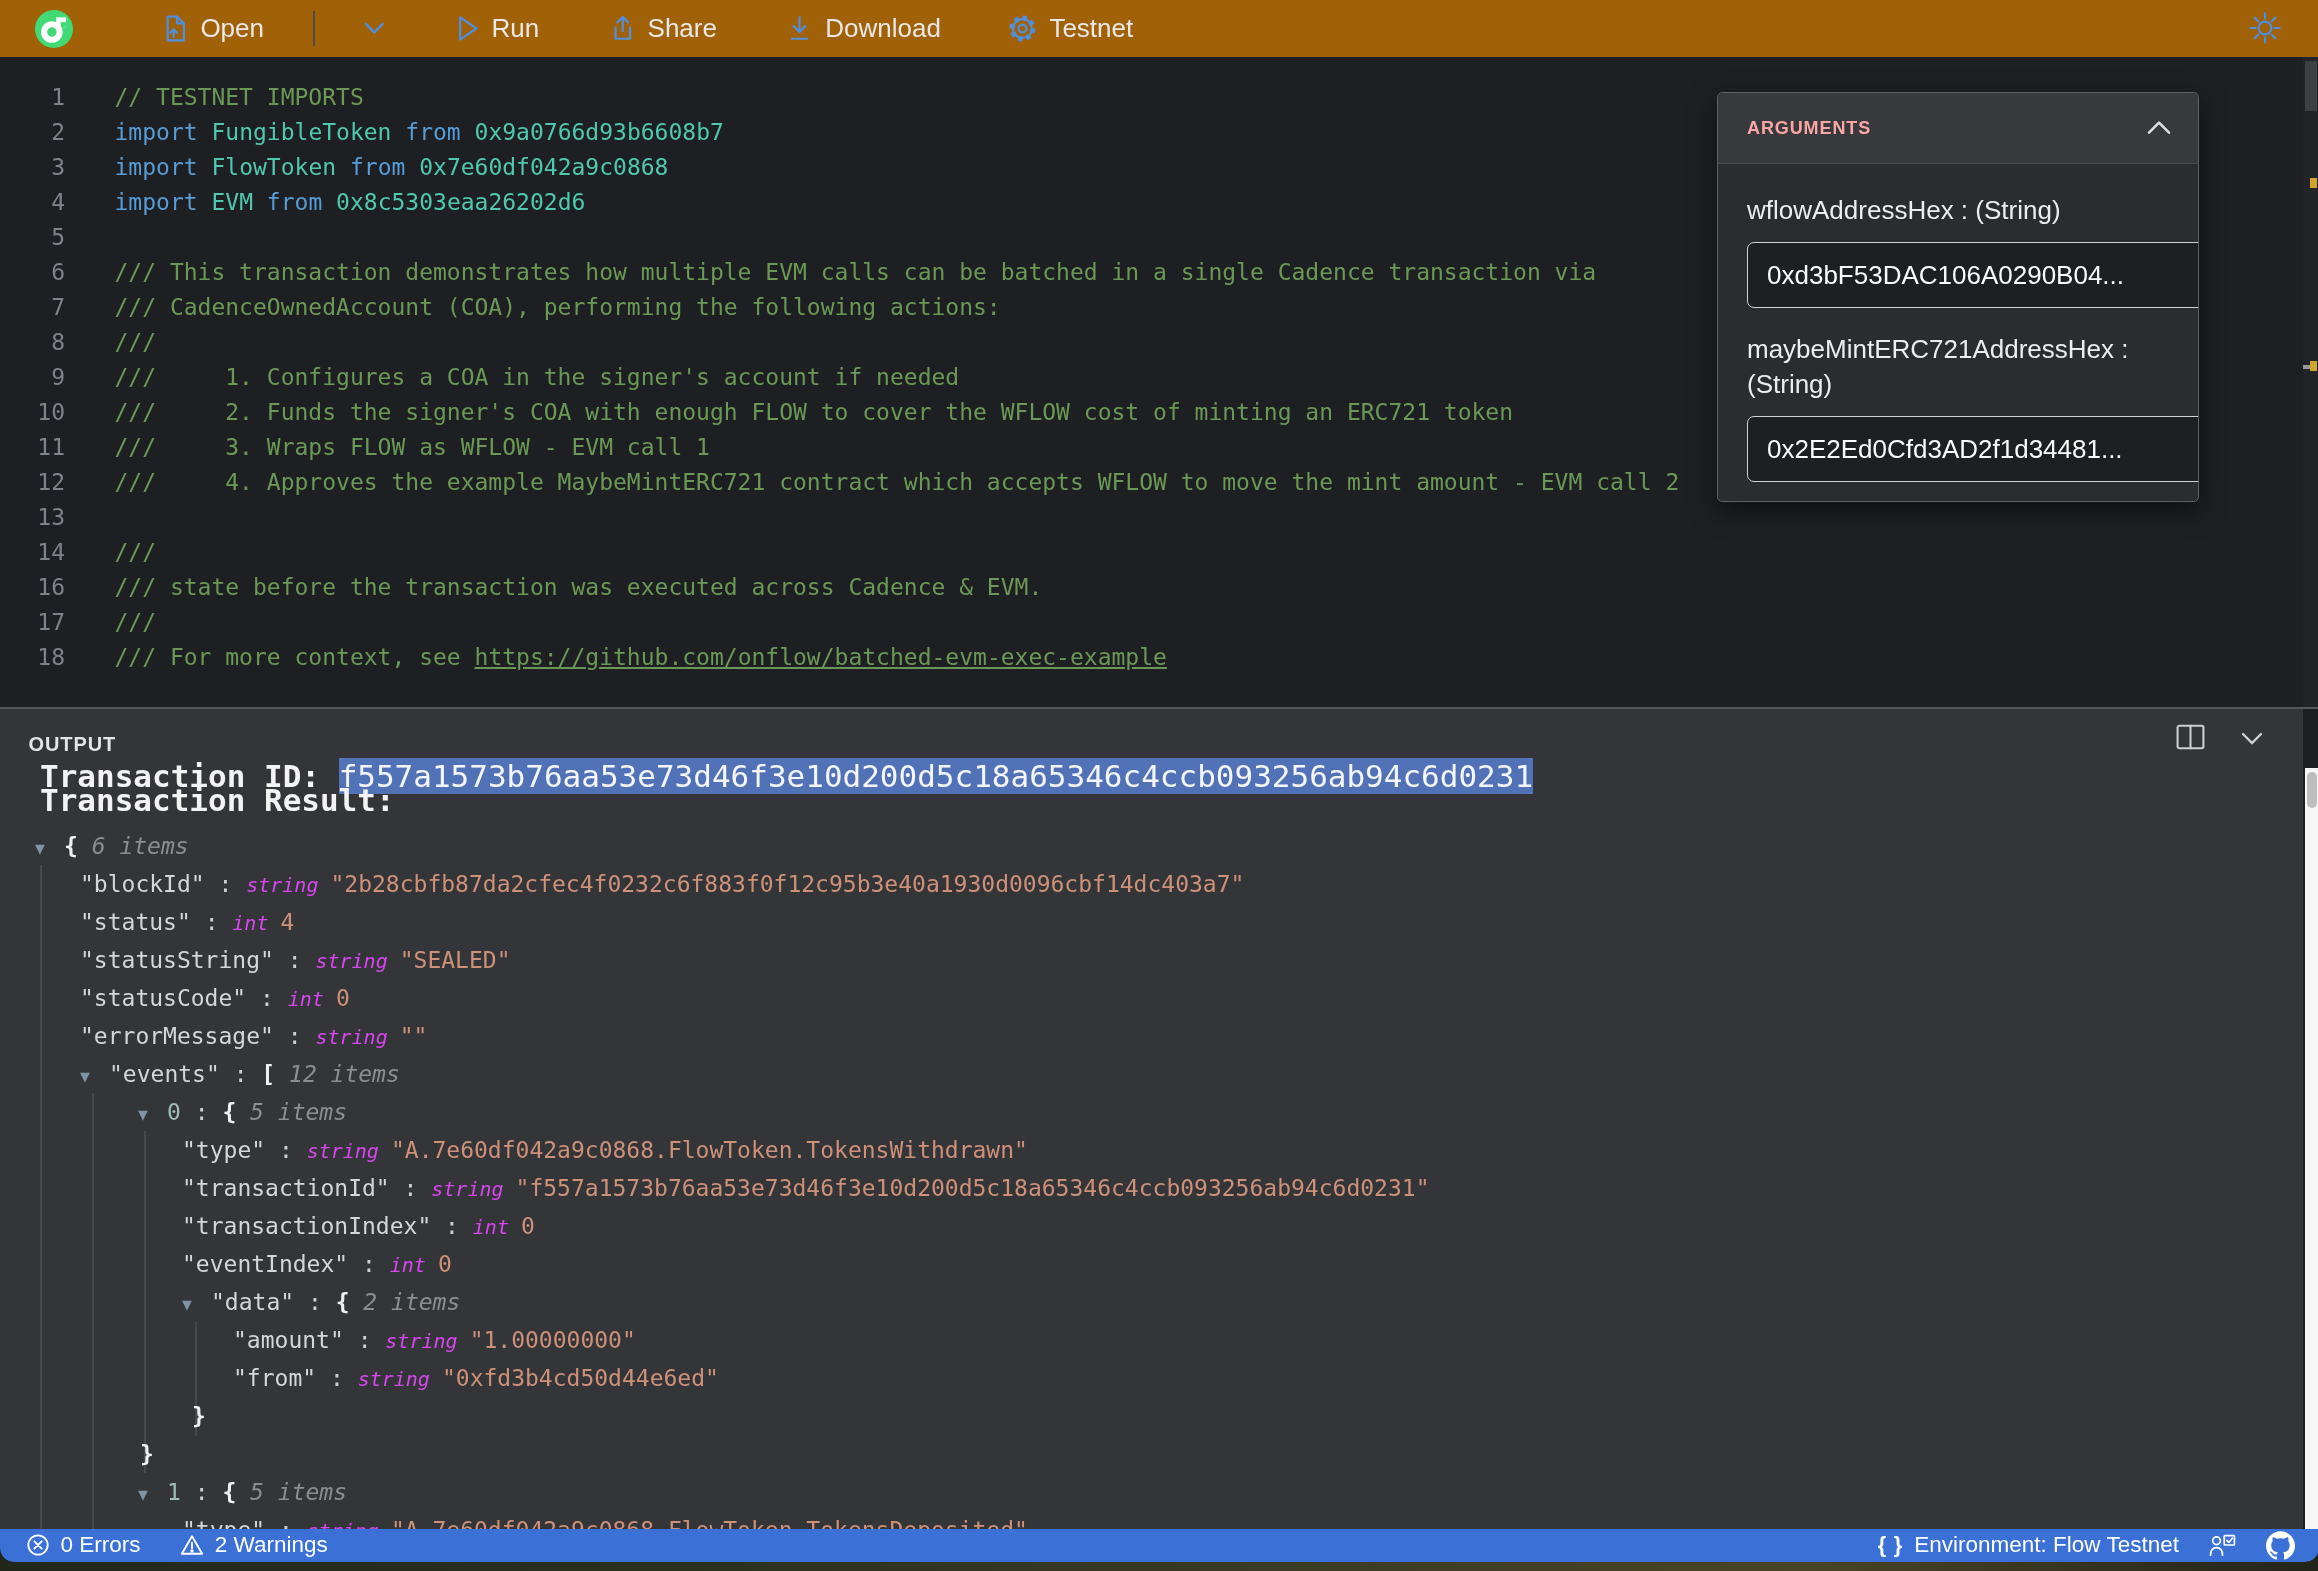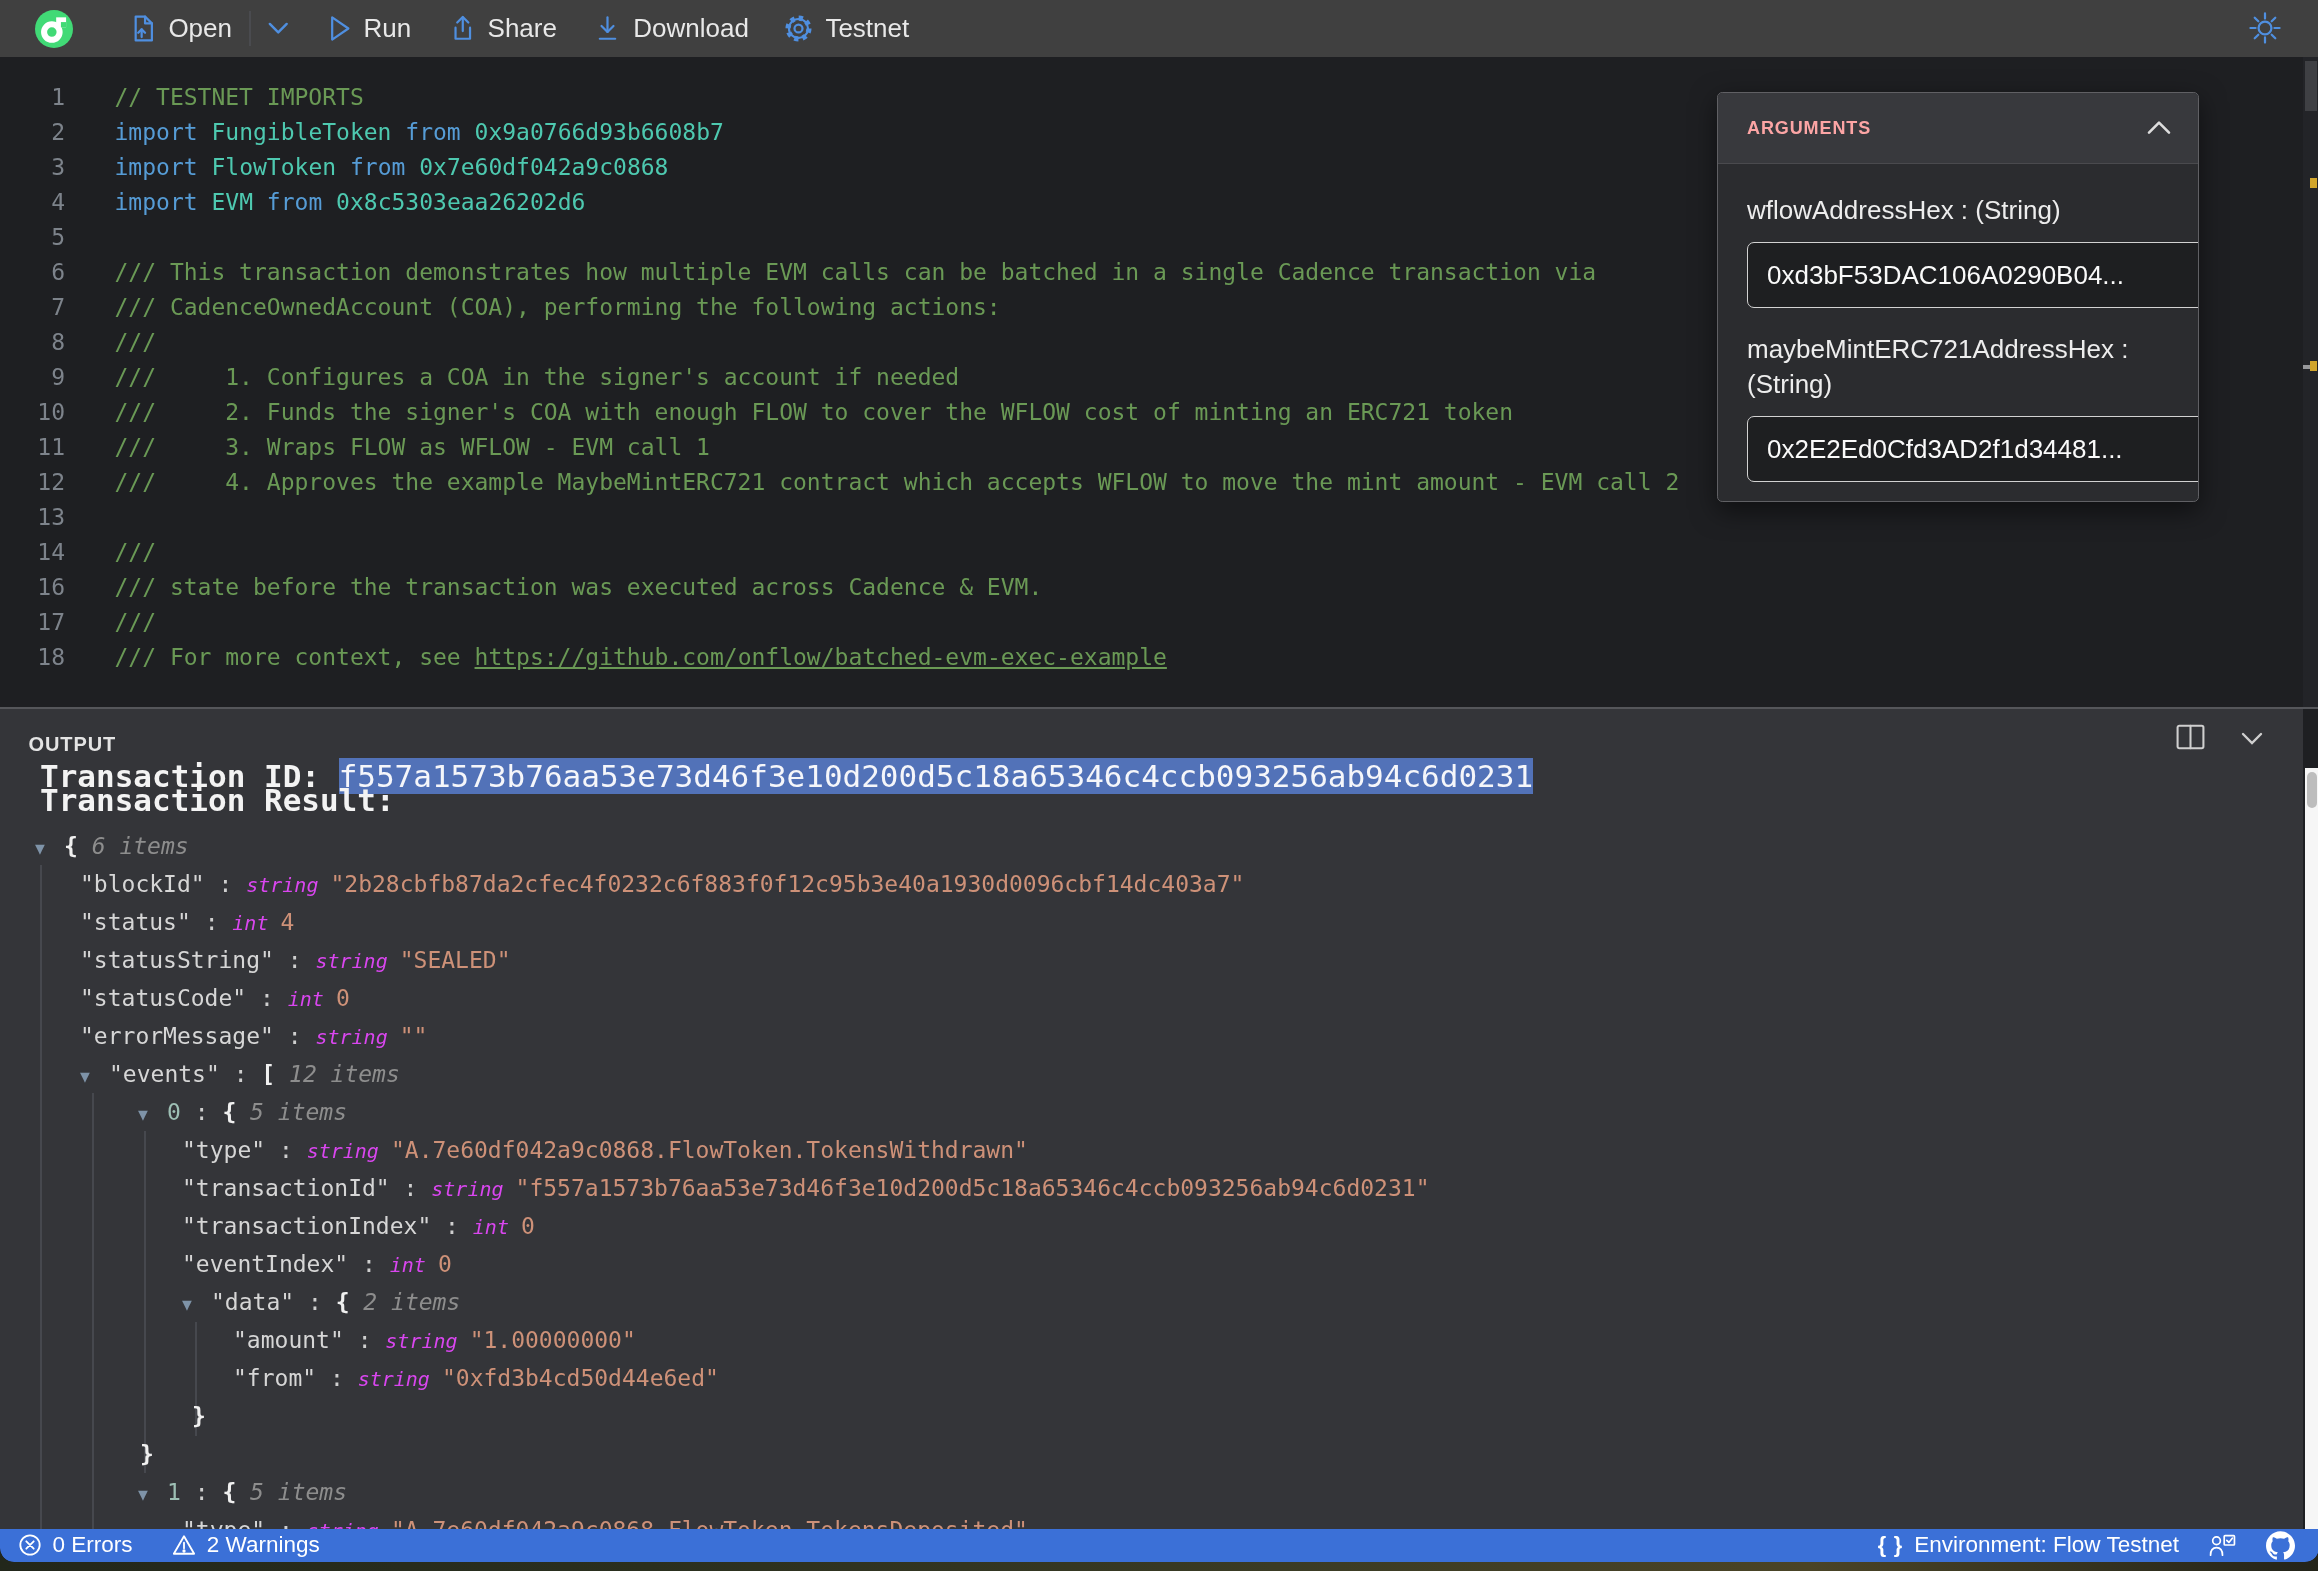--- a/index.html
+++ b/index.html
@@ -6,22 +6,22 @@
   html,body { width:2319px; height:1572px; background:#111; }
   .screen {
     position:relative; width:2319px; height:1572px; overflow:hidden;
     background:linear-gradient(90deg,#22271b 0%,#2a2f1e 28%,#3a3b24 55%,#4a4426 78%,#23241a 100%);
     font-family:"Liberation Sans", sans-serif;
   }
   .app { position:absolute; left:0; top:0; right:0; bottom:10.4px; background:#1e1f22;
          border-radius:0 0 14px 14px; overflow:hidden; }
 
   
-  .toolbar { position:absolute; left:0; top:0; width:100%; height:57px; background:#404040;
-             display:flex; align-items:center; padding-left:35px; color:#e8e8e8; }
+  .toolbar { position:absolute; left:0; top:0; width:100%; height:57px; background:#a16207;
+             display:flex; align-items:center; padding-left:35px; color:#e8e8e8;gap:32px; }
   .toolbar .logo { width:38px; height:38px; margin-right:54px; }
   .tb-item { display:flex; align-items:center; gap:10.4px; font-size:26px; cursor:default; }
   .tb-item svg, .tb-item .gear { flex:none; }
   .tb-sep { width:1.7px; height:35px; background:#4a4b4f; margin:0 15.6px 0 17.3px; }
   .gap-run { margin-left:36px; } .gap-share { margin-left:35px; } .gap-dl { margin-left:35px; } .gap-set { margin-left:33px; }
   .sun { position:absolute; right:36px; top:10.4px; }
   .icon-blue { stroke:#4f8fe0; fill:none; stroke-width:2.6; stroke-linecap:round; stroke-linejoin:round; }
 
   
   .editor { position:absolute; left:0; top:57px; width:2303px; height:650px; background:#1e1f22;
@@ -78,21 +78,21 @@
   .typ { color:#d946ef; font-size:20px;font-style:italic; }
   .val { color:#ce9178; }
   .guide { position:absolute; width:1.7px; background:#46484e; }
 
   .out-scrollbar { position:absolute; left:2305px; top:768px; width:14px; height:761px; background:#f6f6f6; }
   .out-thumb { position:absolute; left:1.7px; top:3.5px; width:10.4px; height:36px; background:#bdbdbd; border-radius:5.2px; }
 
   
   .sb { position:absolute; left:0; right:0; bottom:0; height:33px; background:#3b70d7;
         border-radius:0 0 14px 14px; display:flex; align-items:center;
-        padding:0 24px 0 18px; color:#ffffff; font-size:22.5px; }
+        padding:0 24px 0 26px; color:#ffffff; font-size:22.5px; }
   .sb-item { display:flex; align-items:center; gap:10.4px; }
   .sb-left { display:flex; gap:40px; }
   .sb-right { margin-left:auto; display:flex; align-items:center; gap:29px; }
   .sb svg.white { stroke:#fff; fill:none; stroke-width:2; stroke-linecap:round; stroke-linejoin:round; }
   .braces { font-size:21.6px; font-weight:bold; letter-spacing:1.7px; }
 </style>
 </head>
 <body>
 
 <div class="screen">

